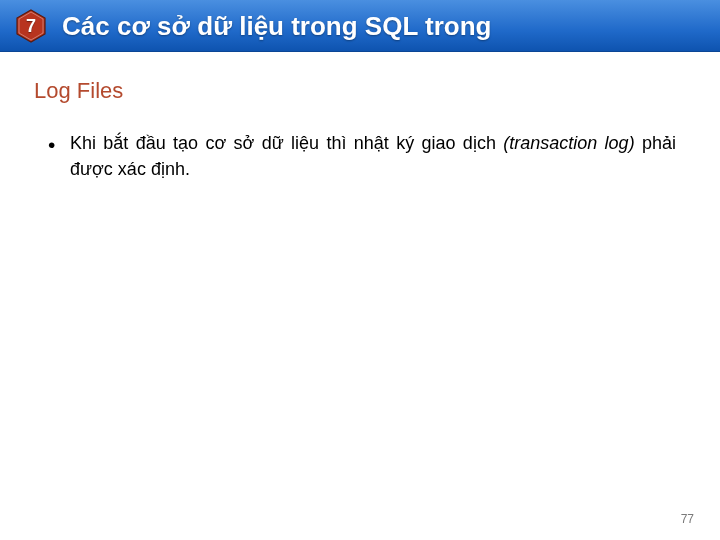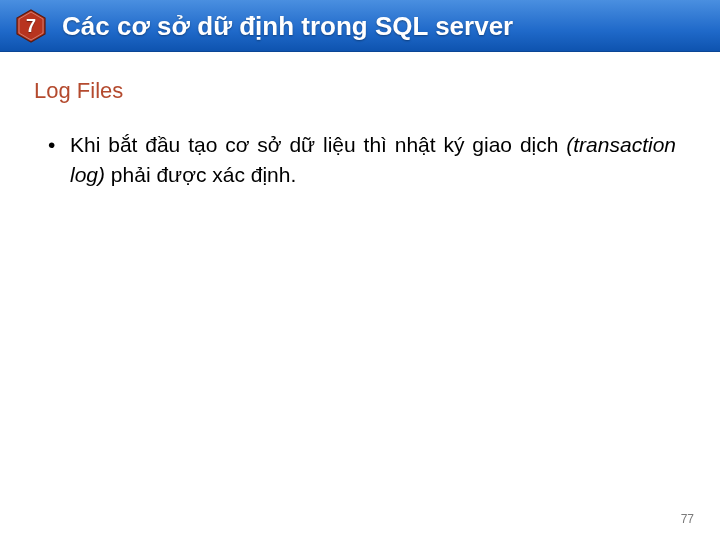--- a/index.html
+++ b/index.html
@@ -50,21 +50,21 @@
     margin: 26px 0 0 34px;
     font-weight: 400;
   }
   .bullets {
     list-style: none;
     margin: 26px 44px 0 44px;
   }
   .bullets li {
     position: relative;
     padding-left: 26px;
-    font-size: 21px;
+    font-size: 18px;
     line-height: 1.45;
     color: #000000;
     text-align: justify;
     margin-bottom: 4px;
   }
   .bullets li::before {
     content: "•";
     position: absolute;
     left: 4px;
     top: 0;
@@ -84,21 +84,21 @@
 <body>
 
 <div class="title-bar">
   <div class="badge">
     <svg viewBox="0 0 34 34">
       <polygon points="17,1 31,9 31,25 17,33 3,25 3,9" fill="#b8341f" stroke="#5a1a0e" stroke-width="1.2"></polygon>
       <polygon points="17,3 29,10 29,24 17,31 5,24 5,10" fill="none" stroke="rgba(255,255,255,0.35)" stroke-width="1"></polygon>
     </svg>
     <div class="badge-num">7</div>
   </div>
-  <div class="title-text">Các cơ sở dữ định trong SQL server</div>
+  <div class="title-text">Các cơ sở dữ liệu trong SQL trong</div>
 </div>
 
 <div class="subtitle">Log Files</div>
 
 <ul class="bullets">
   <li>
     <span>Khi bắt đầu tạo cơ sở dữ liệu thì nhật ký giao dịch </span><span class="italic">(transaction log)</span><span> phải được xác định.</span>
   </li>
 </ul>
 

